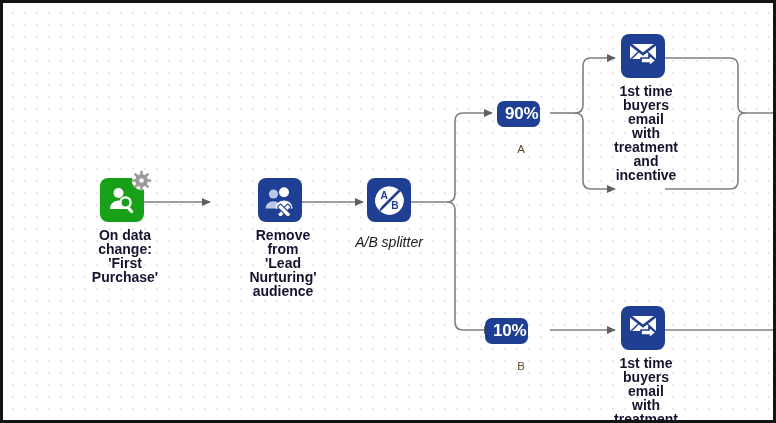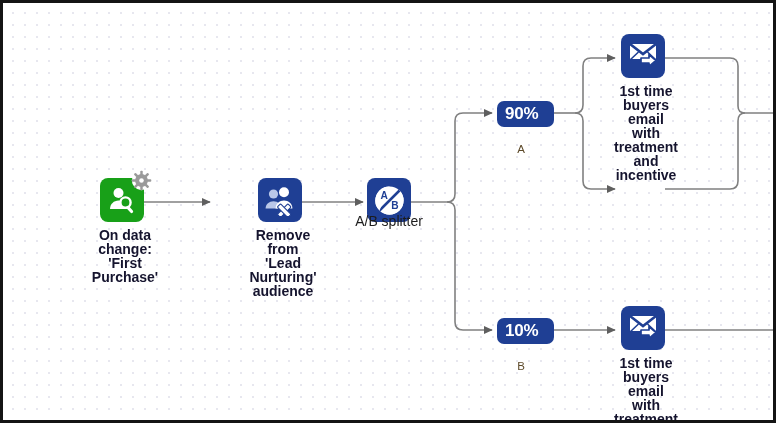--- a/index.html
+++ b/index.html
@@ -50,21 +50,21 @@
     width:21px;height:21px;
   }
 
   .pct-badge{
     position:absolute;
     background:#1f3f94;
     border-radius:7px;
     color:#ffffff;
     font-size:17px;
     font-weight:bold;
-    padding:3px 16px 4px 8px;
+    padding:3px 2px 4px 8px;
     line-height:19px;
     letter-spacing:-0.2px;
   }
   .branch-letter{
     position:absolute;
     font-size:11.5px;
     color:#5d4a2a;
     text-align:center;
     width:40px;
   }
@@ -154,27 +154,27 @@
     <div class="node-icon icon-blue">
       <svg width="33" height="33" viewBox="0 0 34 34">
         <circle cx="17" cy="17" r="14.5" fill="#ffffff"></circle>
         <path d="M27.3 6.7 A14.5 14.5 0 0 1 6.7 27.3 Z" fill="#ffffff"></path>
         <path d="M27.3 6.7 L6.7 27.3" stroke="#1f3f94" stroke-width="2.6"></path>
         <path d="M17 2.5 A14.5 14.5 0 0 0 6.7 27.3 Z" fill="#ffffff"></path>
         <text x="11.5" y="15.2" font-family="'Liberation Sans',sans-serif" font-size="10.5" font-weight="bold" fill="#1f3f94" text-anchor="middle">A</text>
         <text x="22.5" y="26" font-family="'Liberation Sans',sans-serif" font-size="10.5" font-weight="bold" fill="#1f3f94" text-anchor="middle">B</text>
       </svg>
     </div>
-    <div class="node-label plain" style="top:36px;white-space:nowrap;">A/B splitter</div>
+    <div class="node-label plain" style="top:57px;white-space:nowrap;font-style:italic;">A/B splitter</div>
   </div>
 
   <div class="pct-badge" style="left:494px;top:98px;">90%</div>
   <div class="branch-letter" style="left:498px;top:140px;">A</div>
 
-  <div class="pct-badge" style="left:494px;top:315px;">10%</div>
+  <div class="pct-badge" style="left:482px;top:315px;">10%</div>
   <div class="branch-letter" style="left:498px;top:357px;">B</div>
 
   <div class="node" style="left:618px;top:31px;width:50px;">
     <div class="node-icon icon-blue">
       <svg width="32" height="30" viewBox="0 0 32 30">
         <path d="M3 3 h26 v15 h-26 z" fill="#ffffff"></path>
         <path d="M3 3 L16 13 L29 3" fill="none" stroke="#1f3f94" stroke-width="2.6"></path>
         <path d="M3 19 L11.5 11 M29 19 L20.5 11" stroke="#1f3f94" stroke-width="1.6" fill="none"></path>
         <path d="M14 17 h8 v-3.5 l7 6 -7 6 v-3.5 h-8 z" fill="#ffffff" stroke="#1f3f94" stroke-width="1.7" stroke-linejoin="round"></path>
       </svg>

